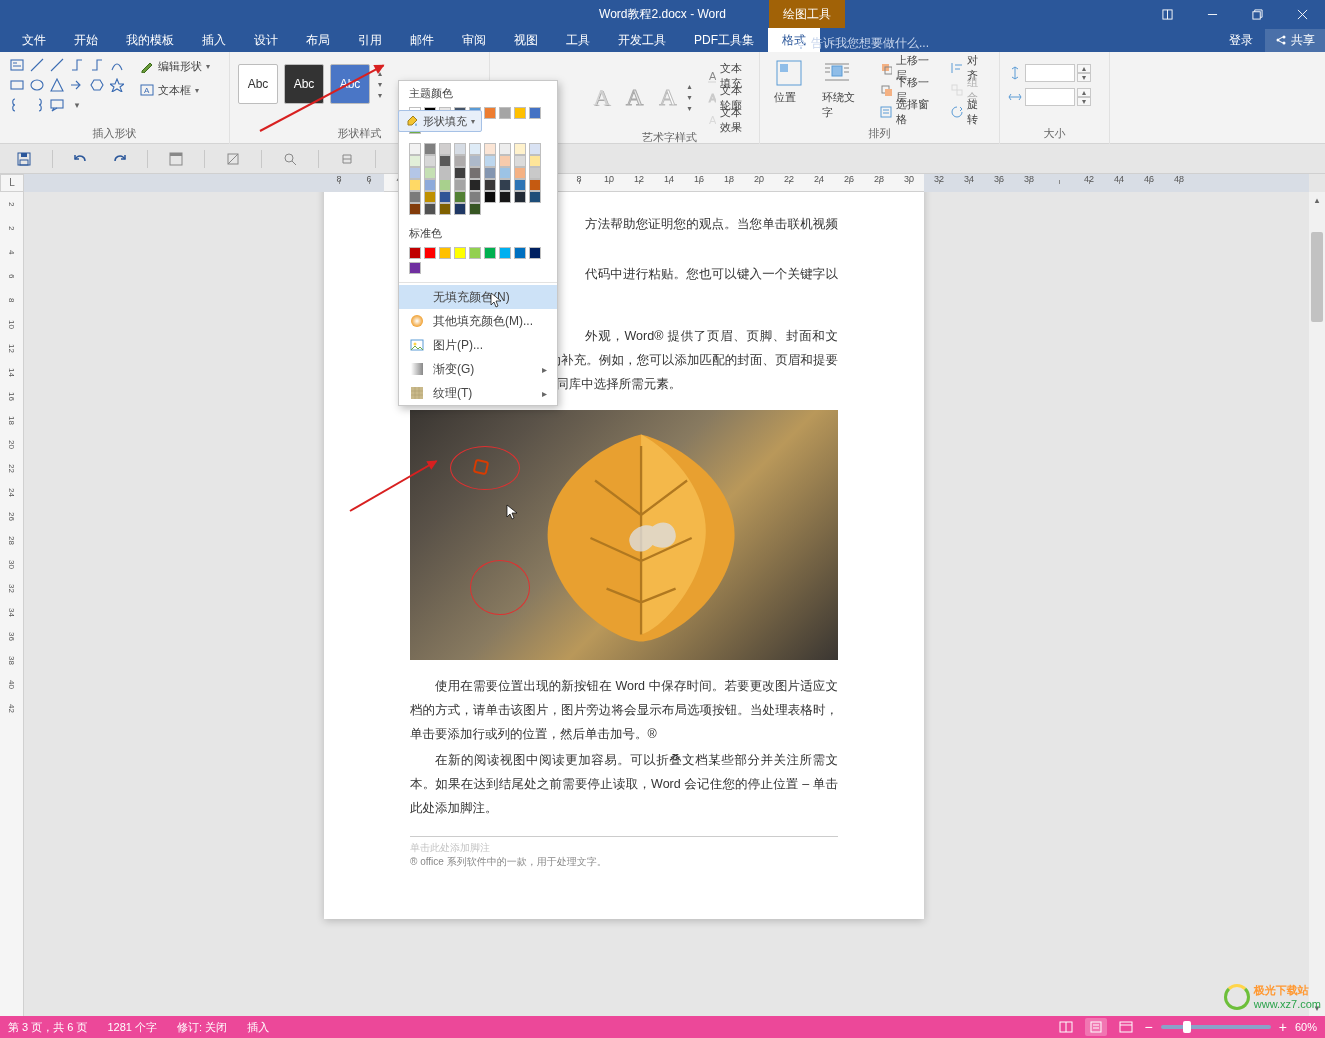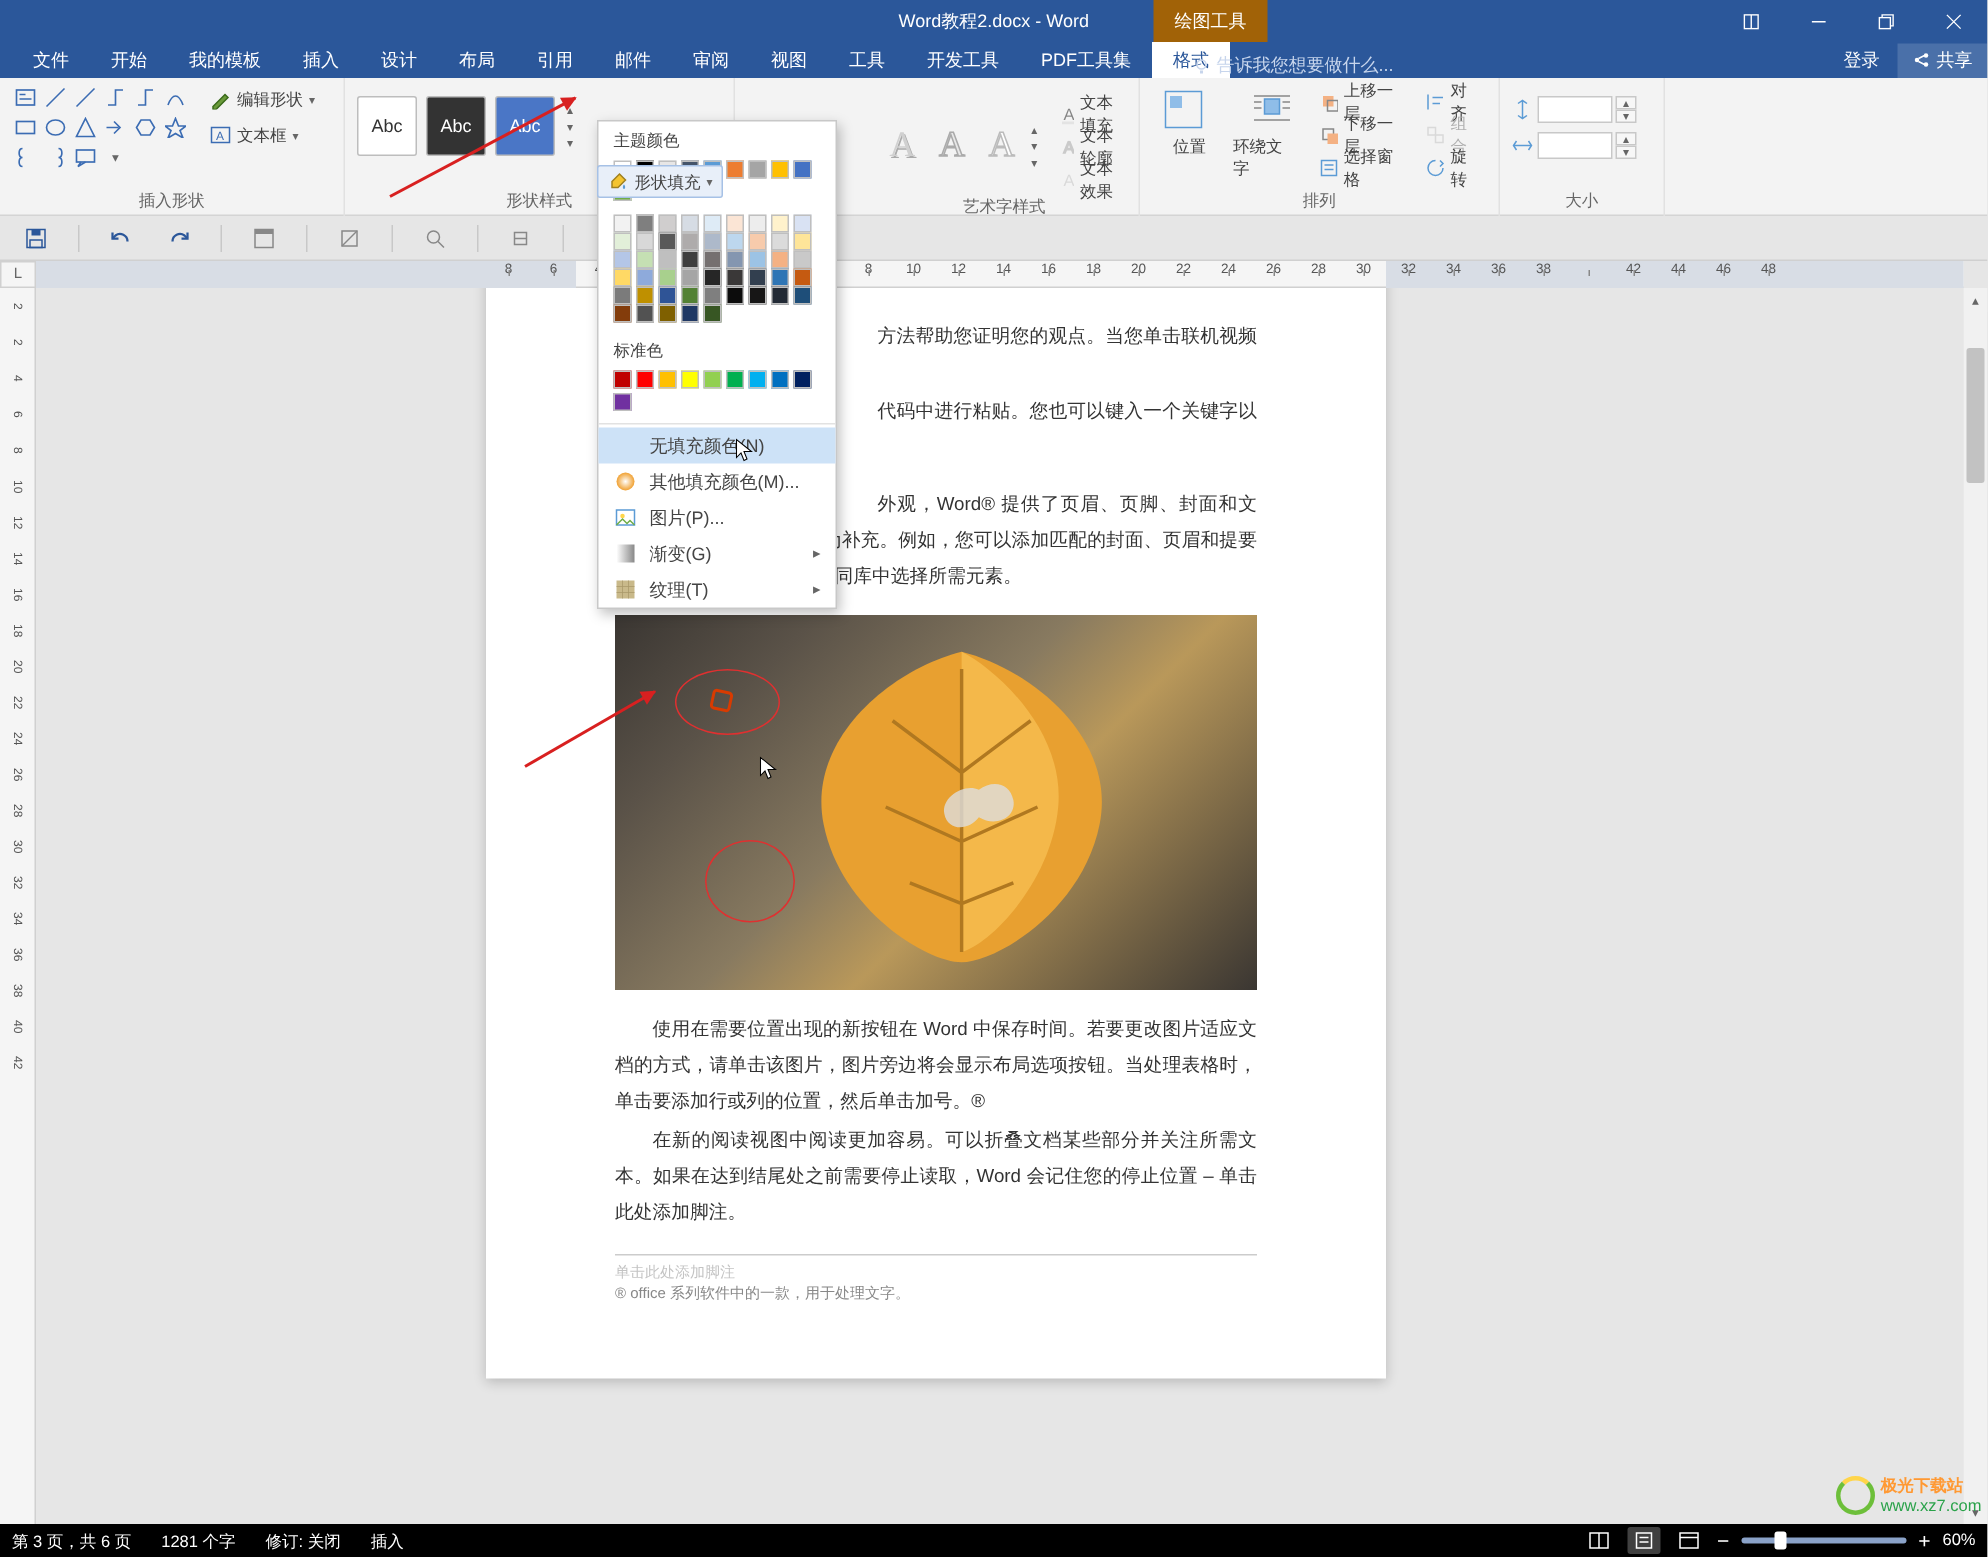--- a/index.html
+++ b/index.html
@@ -27,21 +27,21 @@
   .group { border-right: 1px solid #e1e1e1; padding: 4px 8px 2px 8px; display: flex; flex-direction: column; justify-content: space-between; height: 92px;}
   .group-label { text-align: center; font-size: 11px; color: #666; height: 16px;}
   .shape-gallery { display: flex; flex-wrap: wrap; gap: 2px; width: 120px; align-content: flex-start;}
   .shape-cell { width: 18px; height: 18px; display:flex; align-items:center; justify-content:center; }
   .shape-cell svg { width:14px; height:14px; stroke:#3b6cb3; stroke-width:1.1; fill:none;}
   .small-cmd { display:flex; align-items:center; gap:4px; font-size:11px; color:#444; height:20px; padding:0 4px;}
   .small-cmd svg { width:14px; height:14px; }
   .abc-box { width:40px; height:40px; border:1px solid #bdbdbd; display:flex; align-items:center; justify-content:center; border-radius:2px;}
   .abc-row { display:flex; gap:6px; align-items:center; padding-top:8px;}
   .wa-box { width:40px; height:40px; display:flex; align-items:center; justify-content:center; font-size:24px; font-family: "Times New Roman"; }
-  .big-btn { display:flex; flex-direction:column; align-items:flex-end; gap:2px; padding:2px 6px; font-size:11px; color:#444;}
+  .big-btn { display:flex; flex-direction:column; align-items:flex-start; gap:2px; padding:2px 6px; font-size:11px; color:#444;}
   .big-btn svg{ width:30px; height:30px;}
   .stack3 { display:flex; flex-direction:column; gap:2px; padding-top:2px;}
   .dim-input { width:50px; height:18px; border:1px solid #c8c8c8; background:#fff; font-size:11px; padding:0 3px;}
   .disabled { color:#b0b0b0; }
   .disabled svg { opacity:.45; }
   .spin { display:flex; flex-direction:column; margin-left:-1px;}
   .spin div { width:14px; height:9px; border:1px solid #c8c8c8; background:#f7f7f7; font-size:8px; text-align:center; line-height:7px; color:#666;}
 
   
   .qat { height: 30px; background: #e6e6e6; border-bottom: 1px solid #d0d0d0; display:flex; align-items:center; gap:18px; padding-left:14px;}
@@ -70,21 +70,21 @@
   .leaf { width:100%; height:250px; position:relative; background: linear-gradient(135deg,#3a3632 0%, #5a5248 20%, #887a60 45%, #b9985a 60%, #3a3632 100%); overflow:hidden;}
   .leaf-shape { position:absolute; left:18%; top:5%; width:72%; height:92%;}
   .foot { font-size:10px; color:#888; border-top:1px solid #ccc; margin-top:16px; padding-top:4px;}
   .red-ellipse { position:absolute; border:1.5px solid #e03030; border-radius:50%;}
   .office-o { width:14px; height:14px; border:2.5px solid #d83b01; border-radius:3px; transform:rotate(12deg);}
   .red-arrow { position:absolute; width:140px; height:2px; background:#d82020; transform-origin:left center;}
   .red-arrow::after{content:''; position:absolute; right:-1px; top:-4px; border-left:10px solid #d82020; border-top:5px solid transparent; border-bottom:5px solid transparent;}
   .cursor-arrow { position:absolute; width:12px; height:16px;}
 
   
-  .statusbar { height:22px; background:#000000; color:#fff; display:flex; align-items:center; font-size:11px; padding:0 8px; position:relative;}
+  .statusbar { height:22px; background:#ec4899; color:#fff; display:flex; align-items:center; font-size:11px; padding:0 8px; position:relative;}
   .st-sep { margin:0 10px;}
   .st-right { position:absolute; right:8px; display:flex; align-items:center; gap:8px;}
   .view-btn { width:22px; height:18px; display:flex; align-items:center; justify-content:center; border-radius:2px;}
   .view-btn.active { background: rgba(255,255,255,.25);}
   .zoom-slider { width:110px; height:4px; background:#8aa2c8; position:relative; border-radius:2px;}
   .zoom-thumb { position:absolute; top:-4px; width:8px; height:12px; background:#fff; border-radius:2px;}
 
   
   .fill-panel { position:absolute; left:398px; top:80px; width:160px; background:#fff; border:1px solid #c8c8c8; box-shadow:2px 3px 8px rgba(0,0,0,.25); z-index:50; font-size:12px; color:#444;}
   .fill-panel .sect-label { padding:5px 10px 3px 10px; font-size:11px;}

